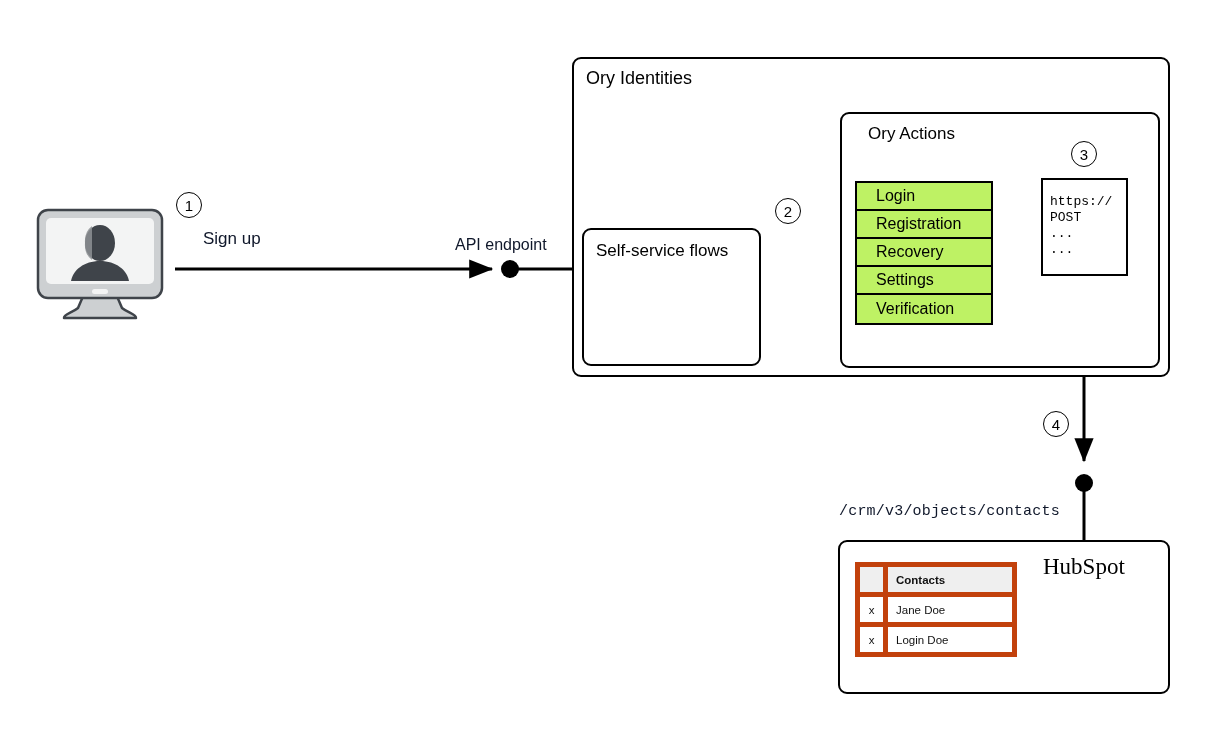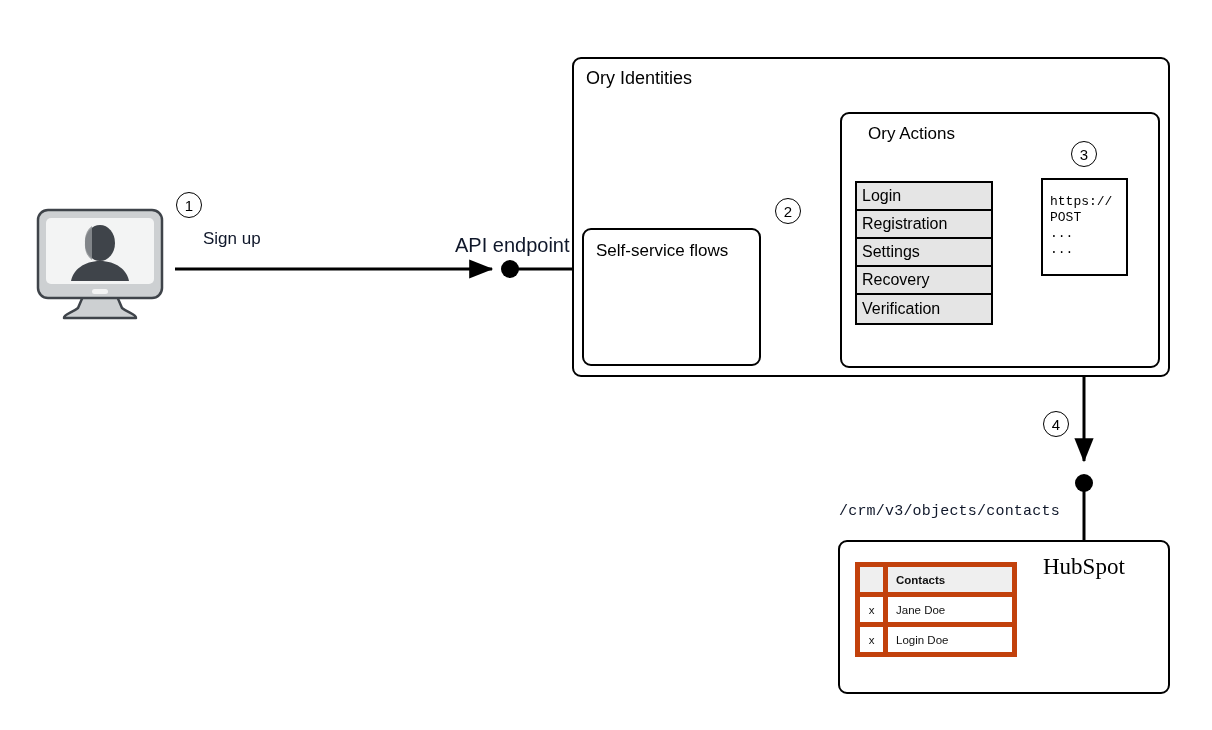--- a/index.html
+++ b/index.html
@@ -13,21 +13,21 @@
   .edge-label{position:absolute;font-size:16px;line-height:16px;white-space:nowrap;color:#0f172a;}
   .edge-label.mono{font-family:"Liberation Mono",monospace;font-size:15px;letter-spacing:.2px;text-align:right;}
 
   .badge{position:absolute;width:26px;height:26px;border:1.6px solid #000;border-radius:50%;
          background:#fff;display:flex;align-items:center;justify-content:center;
          font-size:15px;line-height:1;color:#000;box-sizing:border-box;}
 
   
   #flow-list{position:absolute;left:855px;top:181px;width:138px;border:2px solid #000;background:#fff;box-sizing:border-box;}
   .flow-row{height:28px;border-bottom:2px solid #000;display:flex;align-items:center;
-            padding-left:5px;font-size:16px;box-sizing:border-box;background:#e5e5e5;}
+            padding-left:19px;font-size:16px;box-sizing:border-box;background:#bef264;}
   .flow-row:last-child{border-bottom:none;}
 
   
   #webhook-card{position:absolute;left:1041px;top:178px;width:87px;height:98px;border:2px solid #000;
                 background:#fff;box-sizing:border-box;padding:14px 0 0 7px;}
   #webhook-card div{font-family:"Liberation Mono",monospace;font-size:13px;line-height:16px;white-space:pre;}
 
   
   #hubspot-box{position:absolute;left:838px;top:540px;width:332px;height:154px;}
   #hubspot-label{position:absolute;left:1043px;top:554px;font-size:23px;white-space:nowrap;font-family:Liberation Serif, serif;}
@@ -92,24 +92,24 @@
   <div class="box-title" style="left:868px;top:125px;">Ory Actions</div>
 
   <div id="flow-list">
     <div class="flow-row">
       <span>Login</span>
     </div>
     <div class="flow-row">
       <span>Registration</span>
     </div>
     <div class="flow-row">
-      <span>Settings</span>
+      <span>Recovery</span>
     </div>
     <div class="flow-row">
-      <span>Recovery</span>
+      <span>Settings</span>
     </div>
     <div class="flow-row">
       <span>Verification</span>
     </div>
   </div>
 
   <div id="webhook-card">
     <div>https://</div>
     <div>POST</div>
     <div>...</div>
@@ -132,21 +132,21 @@
         <td>Jane Doe</td>
       </tr>
       <tr>
         <td class="c-mark">x</td>
         <td>Login Doe</td>
       </tr>
     </tbody>
   </table>
 
   <div class="edge-label" style="left:203px;top:231px;font-size:17px;">Sign up</div>
-  <div class="edge-label" style="left:455px;top:237px;font-size:20px;">API endpoint</div>
+  <div class="edge-label" style="left:455px;top:237px;font-size:16px;">API endpoint</div>
   <div class="edge-label mono" style="left:839px;top:504px;">/crm/v3/objects/contacts</div>
 
   <div class="badge" style="left:176px;top:192px;">1</div>
   <div class="badge" style="left:775px;top:198px;">2</div>
   <div class="badge" style="left:1071px;top:141px;">3</div>
   <div class="badge" style="left:1043px;top:411px;">4</div>
 
 </div>
 
 </body></html>

